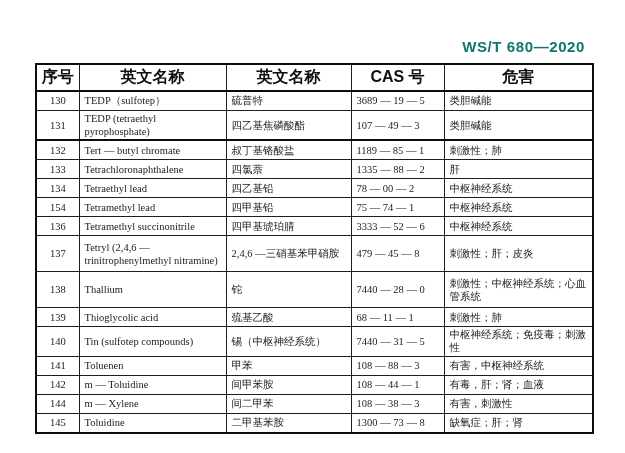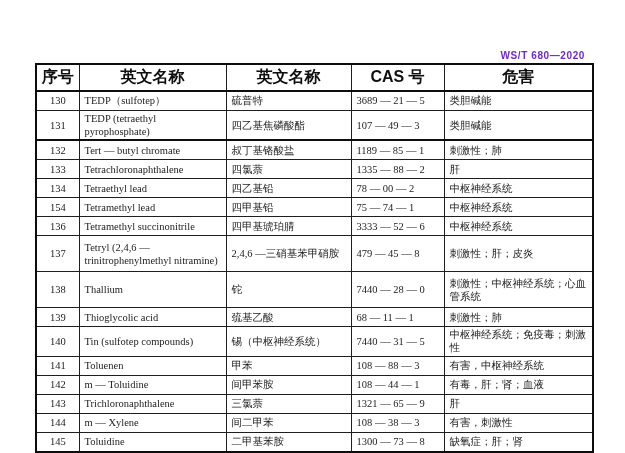--- a/index.html
+++ b/index.html
@@ -6,26 +6,26 @@
   body {
     width:625px; height:453px;
     background:#ffffff;
     position:relative;
     font-family:"Liberation Serif","DejaVu Serif",serif;
     color:#1c1c1c;
     overflow:hidden;
   }
   .doc-header {
     position:absolute;
-    top:50px; right:40px;
+    top:38px; right:40px;
     font-family:"Liberation Sans","DejaVu Sans",sans-serif;
     font-weight:bold;
-    font-size:10px;
+    font-size:15px;
     letter-spacing:0.6px;
-    color:#6d28d9;
+    color:#0f766e;
   }
   table.chem {
     position:absolute;
     left:35px; top:63px;
     width:557px;
     border-collapse:collapse;
     table-layout:fixed;
   }
   table.chem { border:2px solid #0d0d0d; }
   table.chem th, table.chem td { border:1px solid #1e1e1e; }
@@ -76,21 +76,21 @@
       <th>英文名称</th>
       <th>CAS 号</th>
       <th>危害</th>
     </tr>
   </thead>
   <tbody>
       <tr>
         <td class="num">130</td>
         <td class="en">TEDP（sulfotep）</td>
         <td class="zh">硫普特</td>
-        <td class="cas">3689 — 21 — 5</td>
+        <td class="cas">3689 — 19 — 5</td>
         <td class="hz">类胆碱能</td>
       </tr>
       <tr class="section-end">
         <td class="num">131</td>
         <td class="en">TEDP (tetraethyl pyrophosphate)</td>
         <td class="zh">四乙基焦磷酸酯</td>
         <td class="cas">107 — 49 — 3</td>
         <td class="hz">类胆碱能</td>
       </tr>
       <tr>
@@ -164,27 +164,20 @@
         <td class="hz">有害，中枢神经系统</td>
       </tr>
       <tr>
         <td class="num">142</td>
         <td class="en">m — Toluidine</td>
         <td class="zh">间甲苯胺</td>
         <td class="cas">108 — 44 — 1</td>
         <td class="hz">有毒，肝；肾；血液</td>
       </tr>
       <tr>
-        <td class="num">143</td>
-        <td class="en">Trichloronaphthalene</td>
-        <td class="zh">三氯萘</td>
-        <td class="cas">1321 — 65 — 9</td>
-        <td class="hz">肝</td>
-      </tr>
-      <tr>
         <td class="num">144</td>
         <td class="en">m — Xylene</td>
         <td class="zh">间二甲苯</td>
         <td class="cas">108 — 38 — 3</td>
         <td class="hz">有害，刺激性</td>
       </tr>
       <tr>
         <td class="num">145</td>
         <td class="en">Toluidine</td>
         <td class="zh">二甲基苯胺</td>

